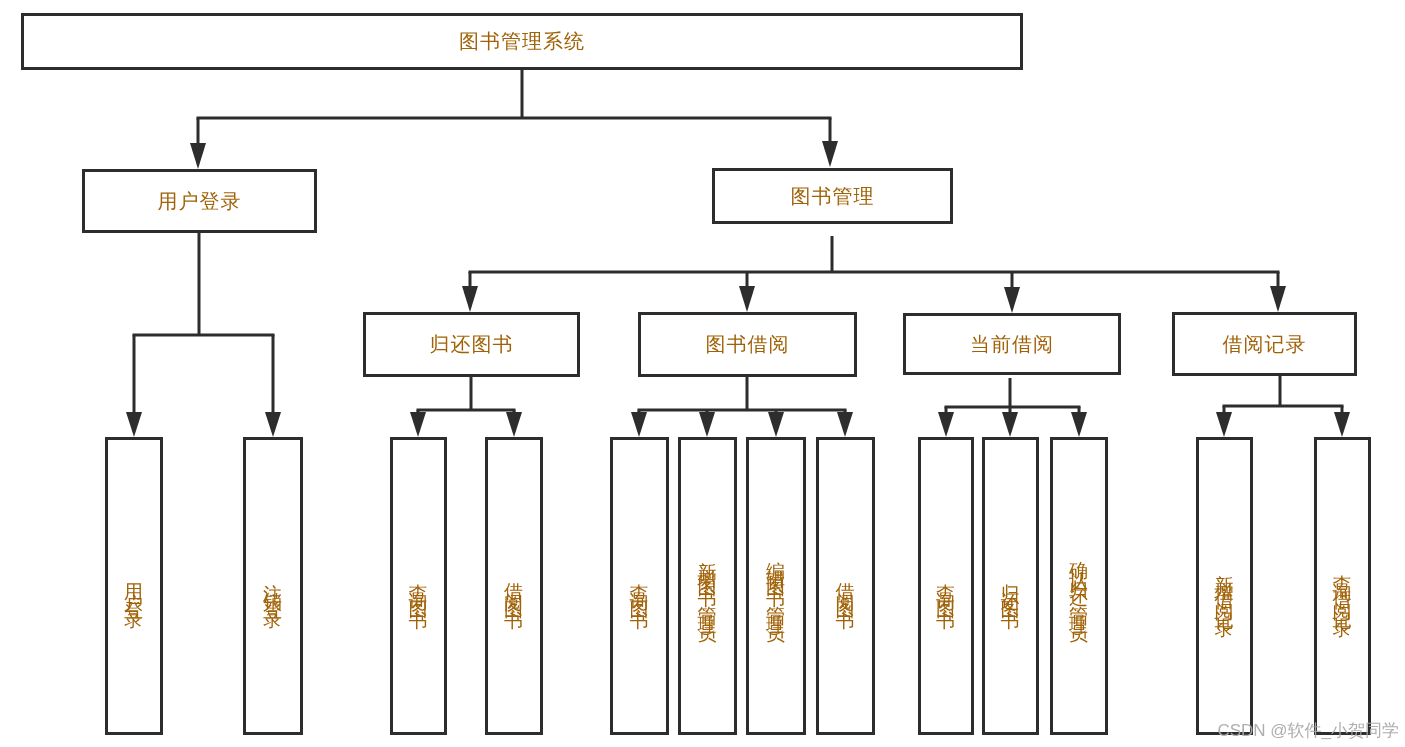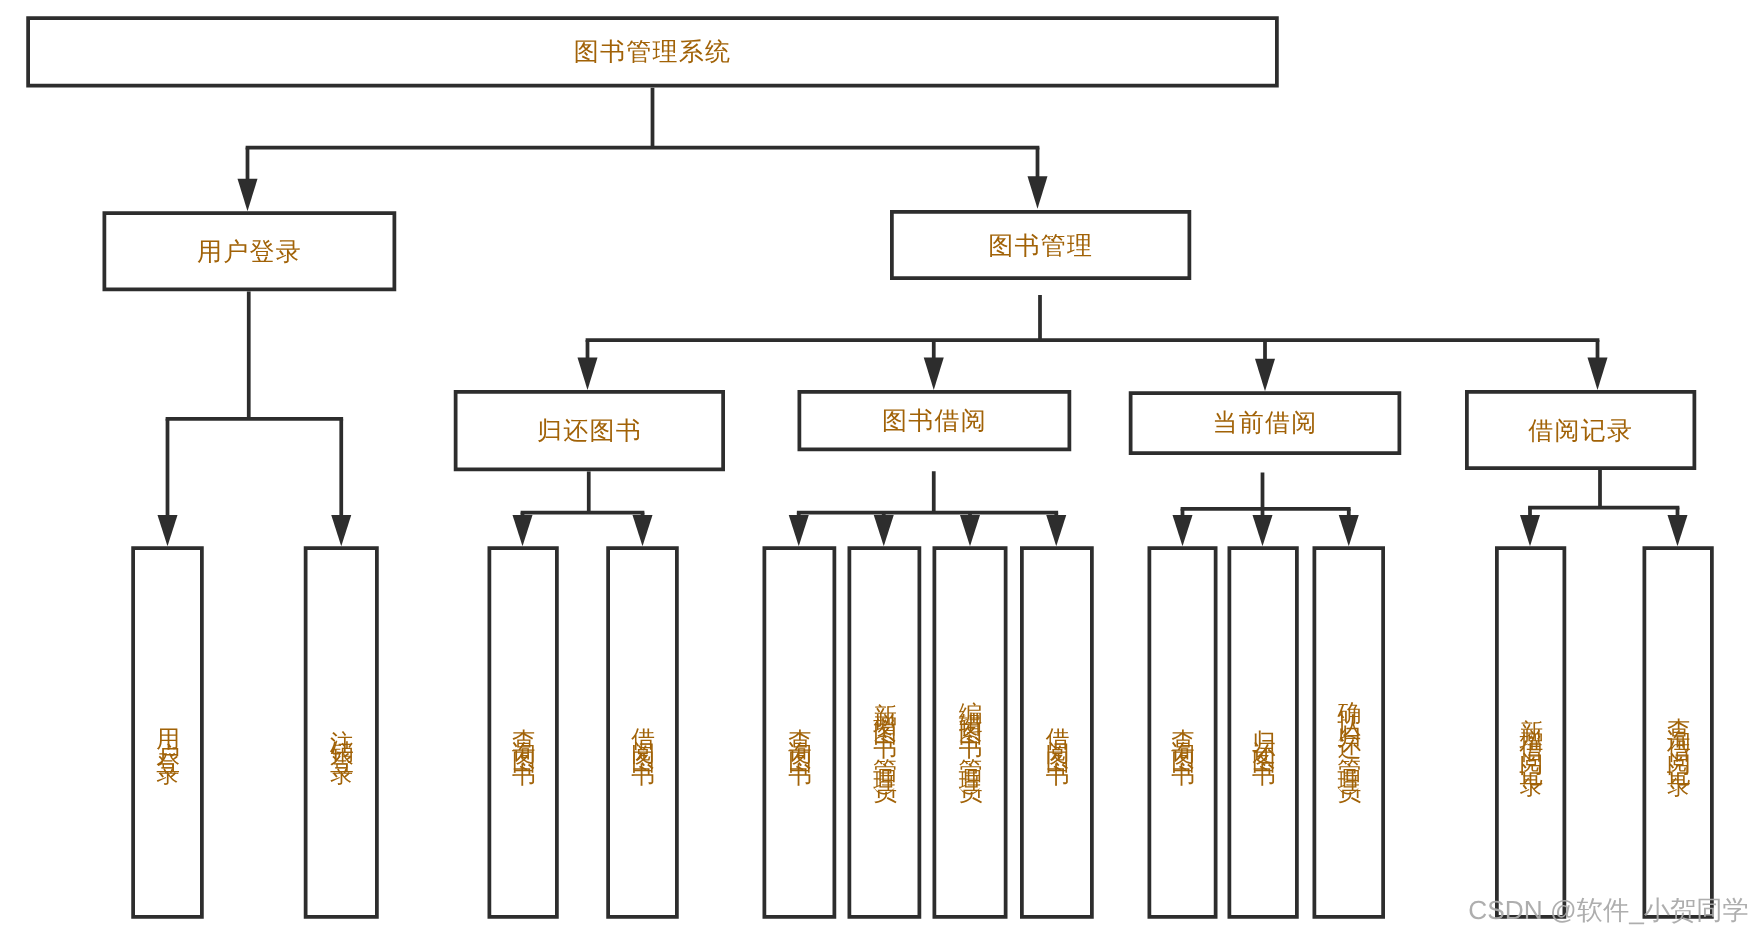--- a/index.html
+++ b/index.html
@@ -35,21 +35,21 @@
     writing-mode: vertical-rl;
     text-orientation: mixed;
     font-size: 19px;
     letter-spacing: 9px;
     line-height: 1;
   }
   .watermark {
     position: absolute;
     right: 6px;
     bottom: 5px;
-    font-size: 21px;
+    font-size: 17px;
     color: rgba(170, 170, 170, 0.95);
     z-index: 3;
     white-space: nowrap;
   }
 </style>
 </head>
 <body>
 
 <div class="canvas">
 
@@ -114,22 +114,22 @@
     <line x1="1342" y1="406" x2="1342" y2="414"></line>
     <polygon points="1334,412 1350,412 1342,437"></polygon>
   </svg>
 
   <div class="box hbox" style="left:21px; top:13px; width:1002px; height:57px;">图书管理系统</div>
 
   <div class="box hbox" style="left:82px; top:169px; width:235px; height:64px;">用户登录</div>
   <div class="box hbox" style="left:712px; top:168px; width:241px; height:56px;">图书管理</div>
 
   <div class="box hbox" style="left:363px; top:312px; width:217px; height:65px;">归还图书</div>
-  <div class="box hbox" style="left:638px; top:312px; width:219px; height:49px;">图书借阅</div>
-  <div class="box hbox" style="left:903px; top:313px; width:218px; height:51px;">当前借阅</div>
+  <div class="box hbox" style="left:638px; top:312px; width:219px; height:65px;">图书借阅</div>
+  <div class="box hbox" style="left:903px; top:313px; width:218px; height:62px;">当前借阅</div>
   <div class="box hbox" style="left:1172px; top:312px; width:185px; height:64px;">借阅记录</div>
 
   <div class="box vbox" style="left:105px; top:437px; width:58px; height:298px;">用户登录</div>
   <div class="box vbox" style="left:243px; top:437px; width:60px; height:298px;">注销登录</div>
 
   <div class="box vbox" style="left:390px; top:437px; width:57px; height:298px;">查询图书</div>
   <div class="box vbox" style="left:485px; top:437px; width:58px; height:298px;">借阅图书</div>
 
   <div class="box vbox" style="left:610px; top:437px; width:59px; height:298px;">查询图书</div>
   <div class="box vbox" style="left:678px; top:437px; width:59px; height:298px;">新增图书（管理员）</div>

